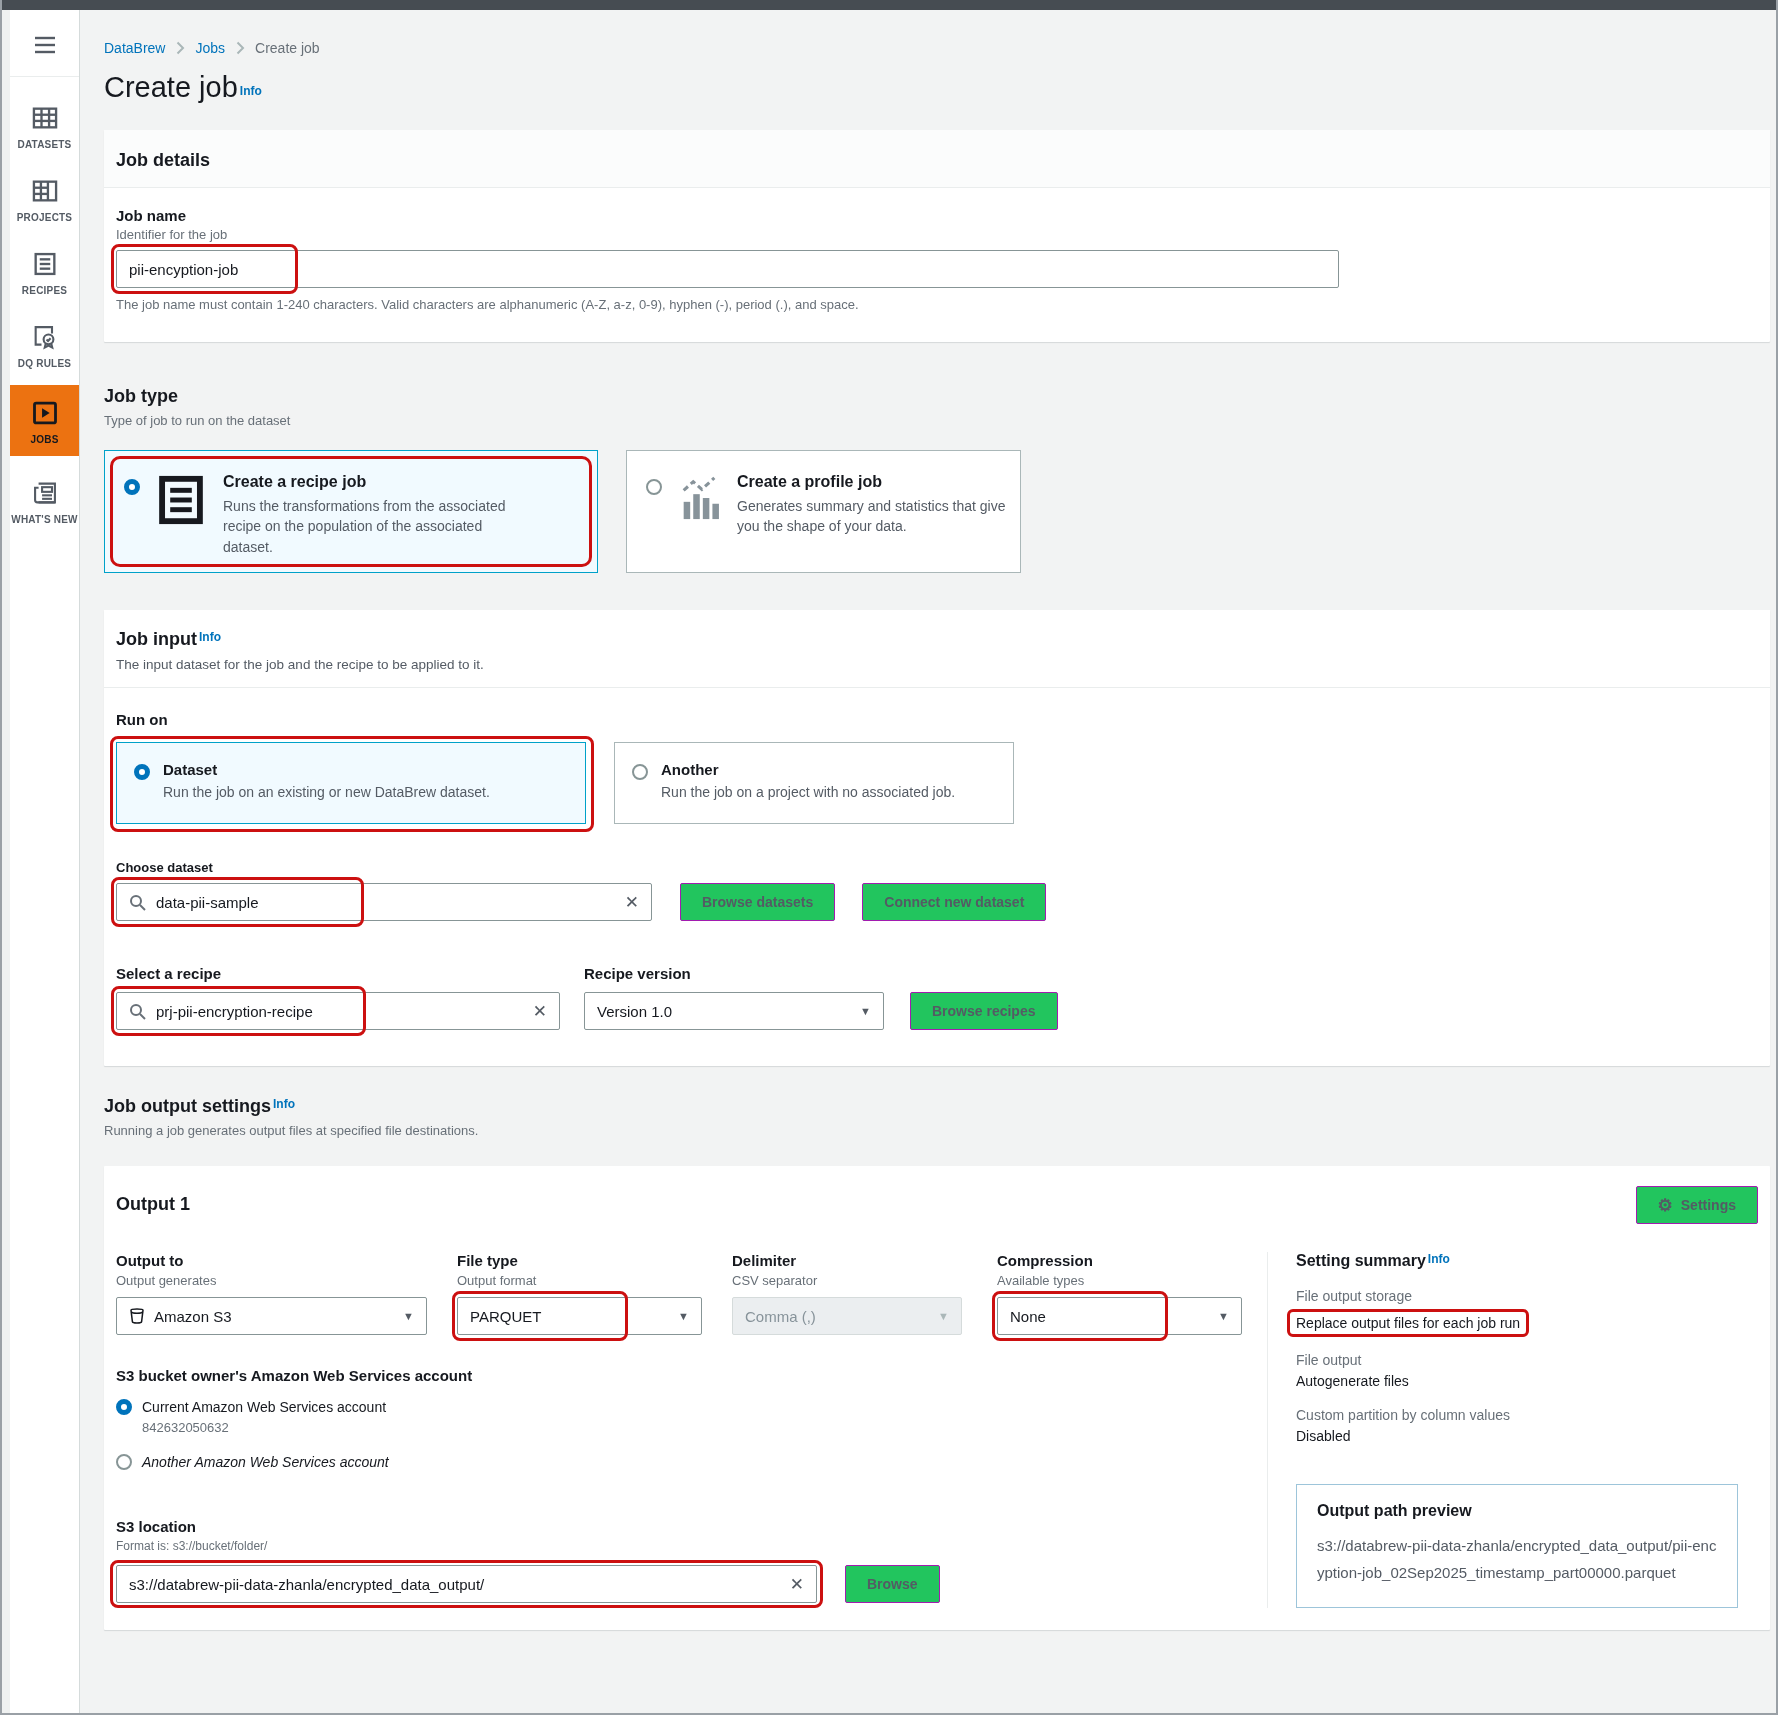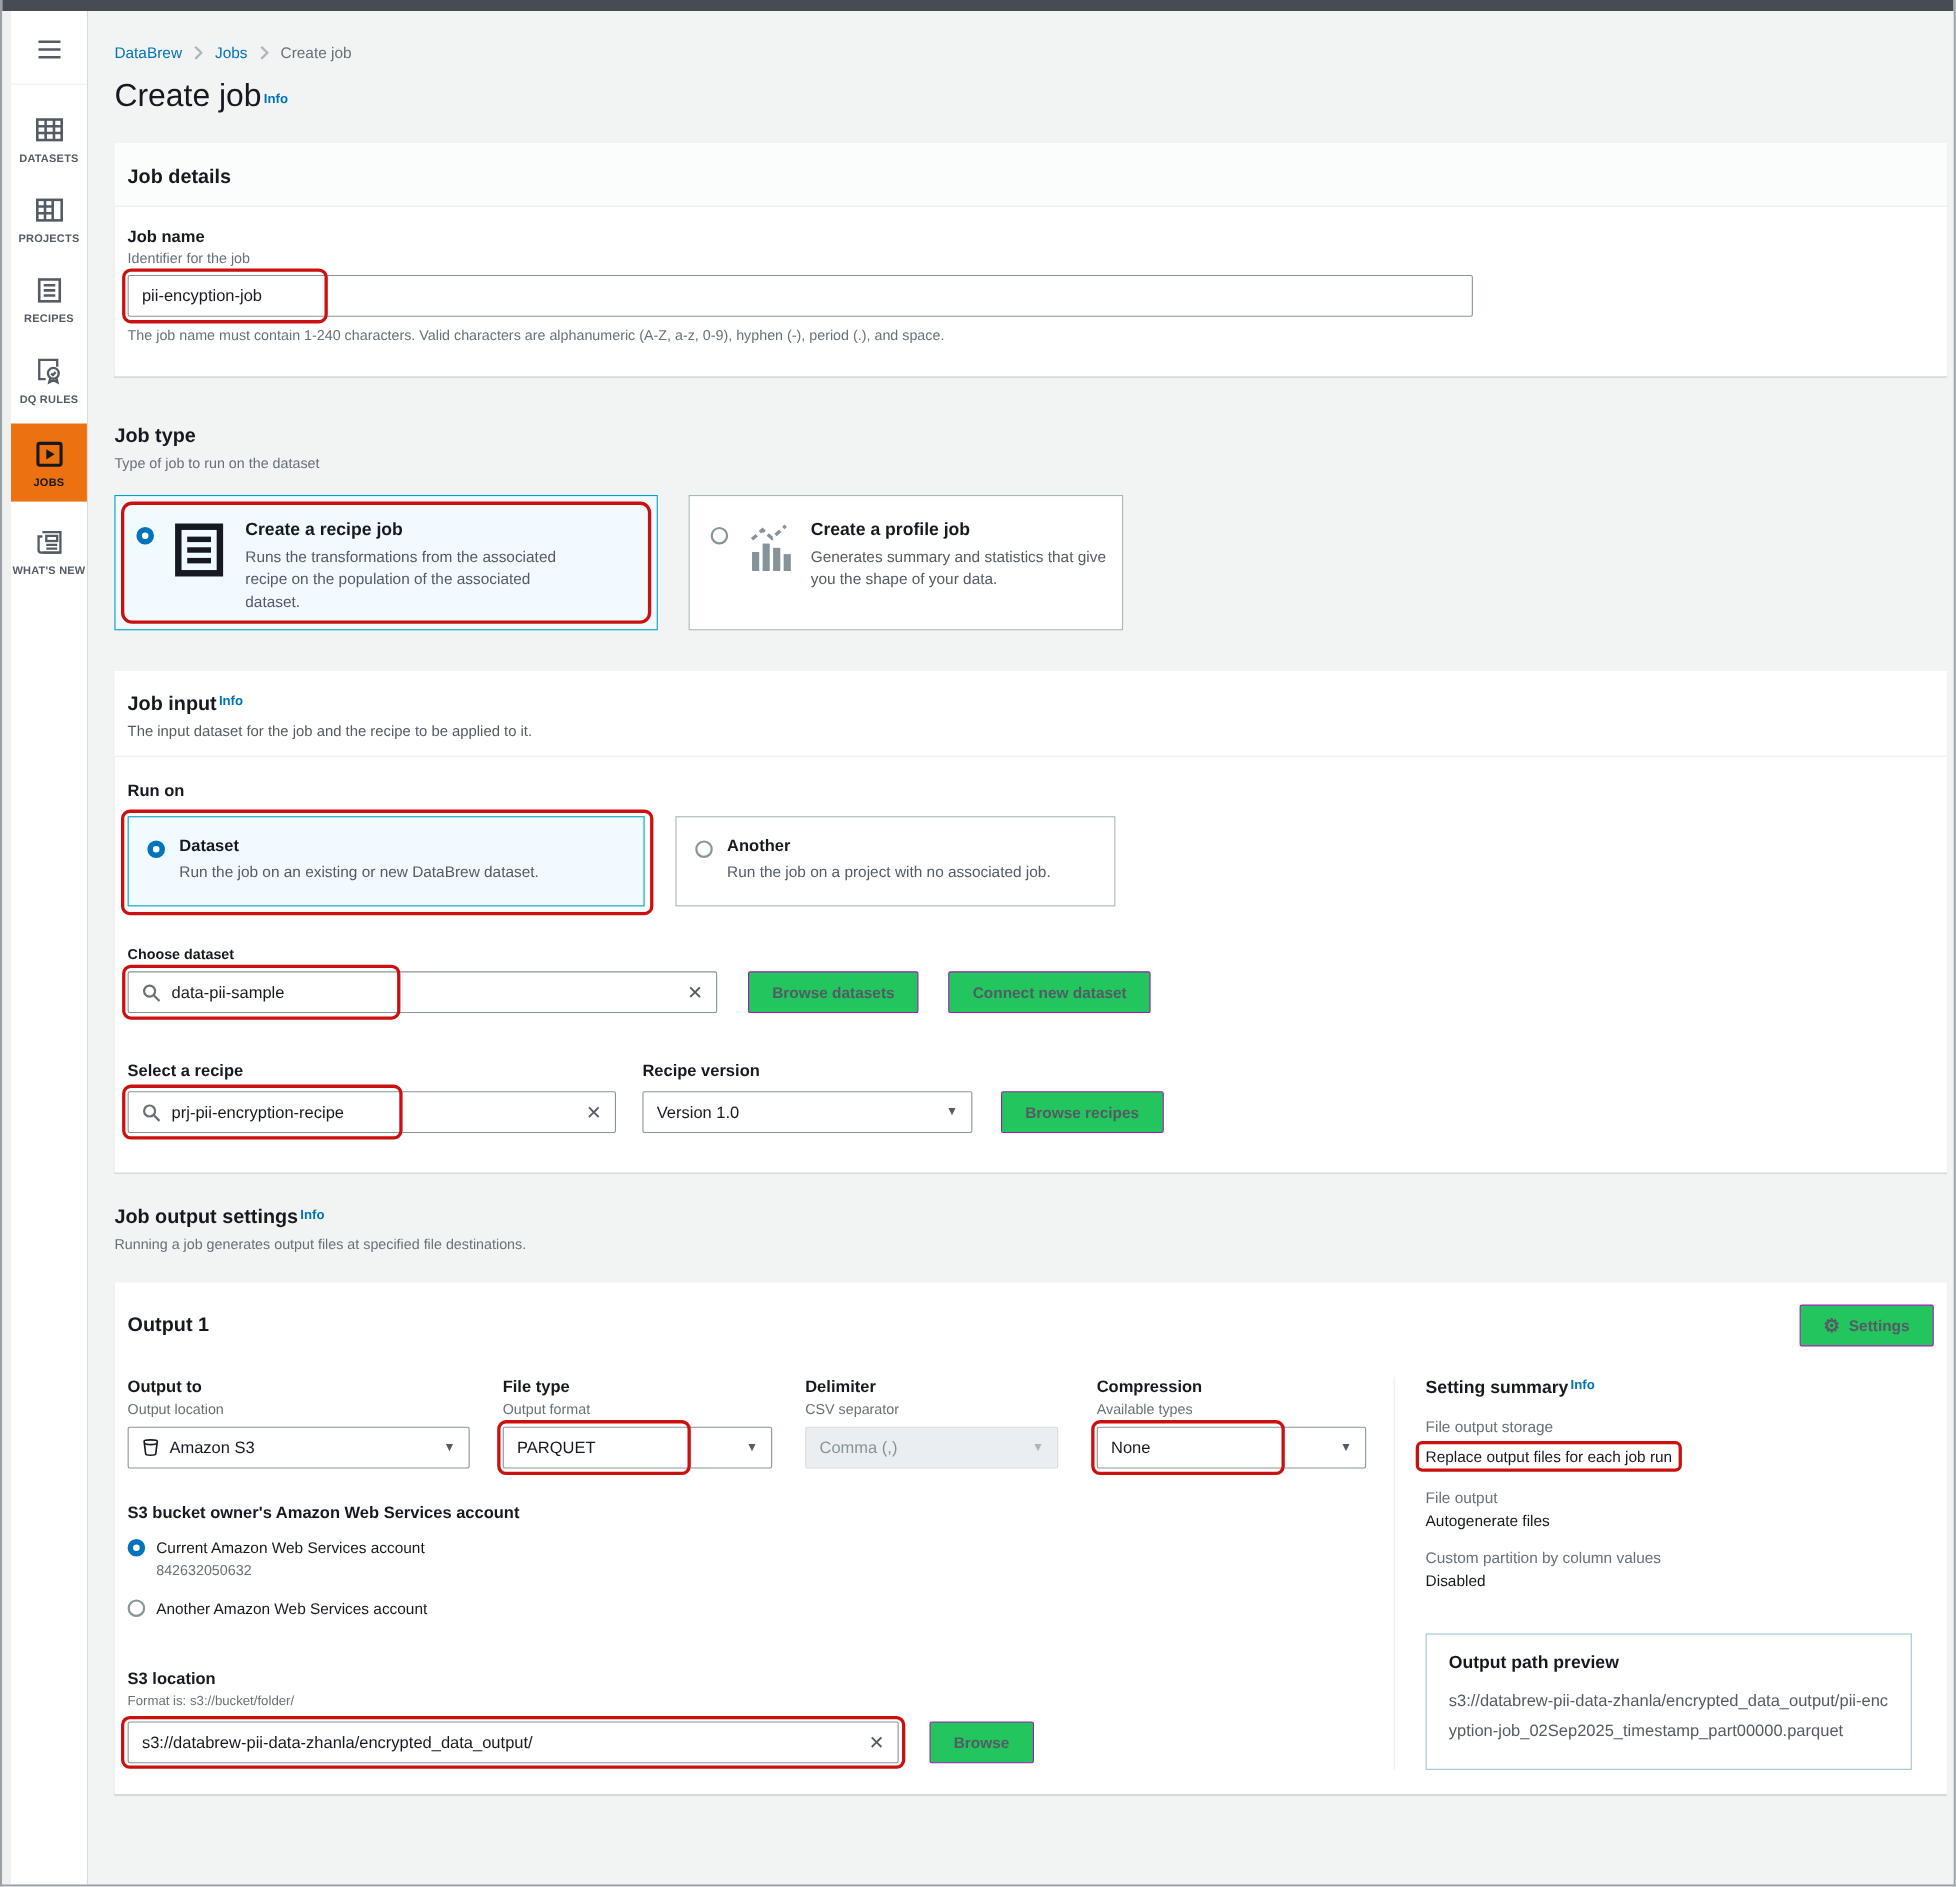--- a/index.html
+++ b/index.html
@@ -109,21 +109,21 @@
   .ocol1 { width:311px; margin-right:30px; }
   .ocol2 { width:245px; margin-right:30px; }
   .ocol3 { width:230px; margin-right:35px; }
   .ocol4 { width:245px; }
   .select.disabled { background:#ebeef0; border-color:#d5dbdb; color:#87939a; cursor:default; }
   .select.disabled .caret { color:#aab7b8; }
   .s3-icon { margin-right:9px; display:flex; }
 
   .owner-block { margin-top:32px; }
   .radio-row { display:flex; align-items:center; gap:10px; margin-top:15px; font-size:14px; color:#16191f; cursor:pointer; }
-  .radio-row.second { margin-top:19px; }
+  .radio-row.second { margin-top:19px;font-style:italic; }
   .account-id { font-size:13px; color:#687078; margin:5px 0 0 26px; }
 
   .s3loc-block { margin-top:48px; }
   .format-hint { font-size:12px; color:#687078; margin-top:4px; }
   #s3-location-input { width:701px; }
 
   .out-divider { border-left:1px solid #eaeded; }
   .out-right { flex:1; padding-left:28px; padding-right:20px; }
   .sum-h { font-size:16px; font-weight:700; display:inline; }
   .sum-label { font-size:14px; color:#687078; margin-top:18px; }
@@ -384,21 +384,21 @@
             <span class="gear">⚙</span>
             <span>Settings</span>
           </button>
         </div>
 
         <div class="out-body">
           <div class="out-left">
             <div class="out-cols">
               <div class="ocol ocol1">
                 <div class="field-label">Output to</div>
-                <div class="sub">Output location</div>
+                <div class="sub">Output generates</div>
                 <div class="select">
                   <span class="s3-icon">
                     <svg width="16" height="18" viewBox="0 0 16 18" fill="none" stroke="#16191f" stroke-width="1.5">
                       <path d="M2 3.2 C2 1.6 14 1.6 14 3.2 L12.6 14.6 C12.5 16.4 3.5 16.4 3.4 14.6 Z"></path>
                       <path d="M2.3 5.2 C4 6.6 12 6.6 13.7 5.2"></path>
                     </svg>
                   </span>
                   <span>Amazon S3</span>
                   <span class="caret">▼</span>
                 </div>

